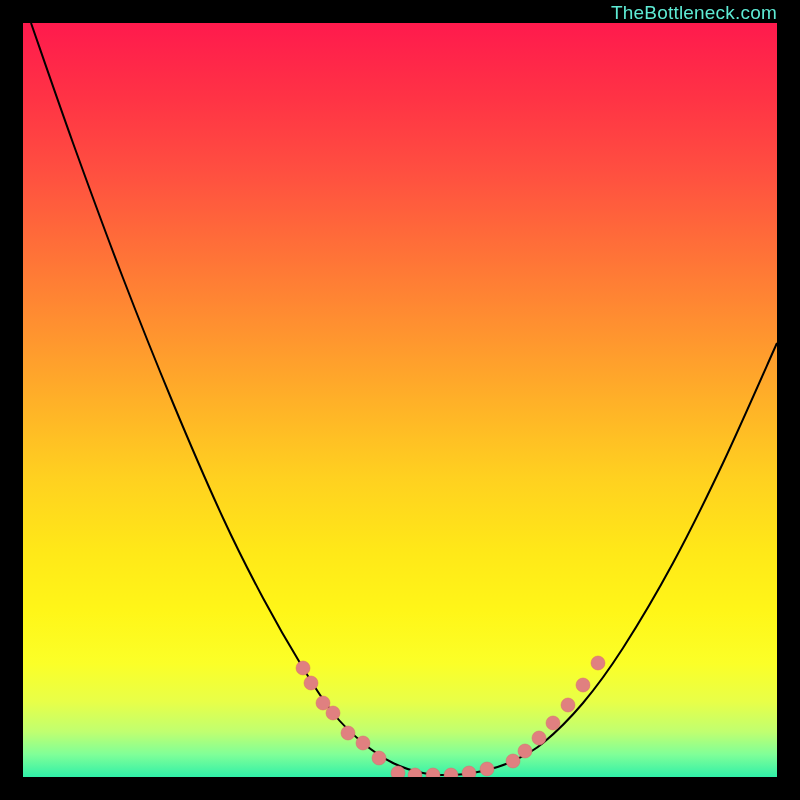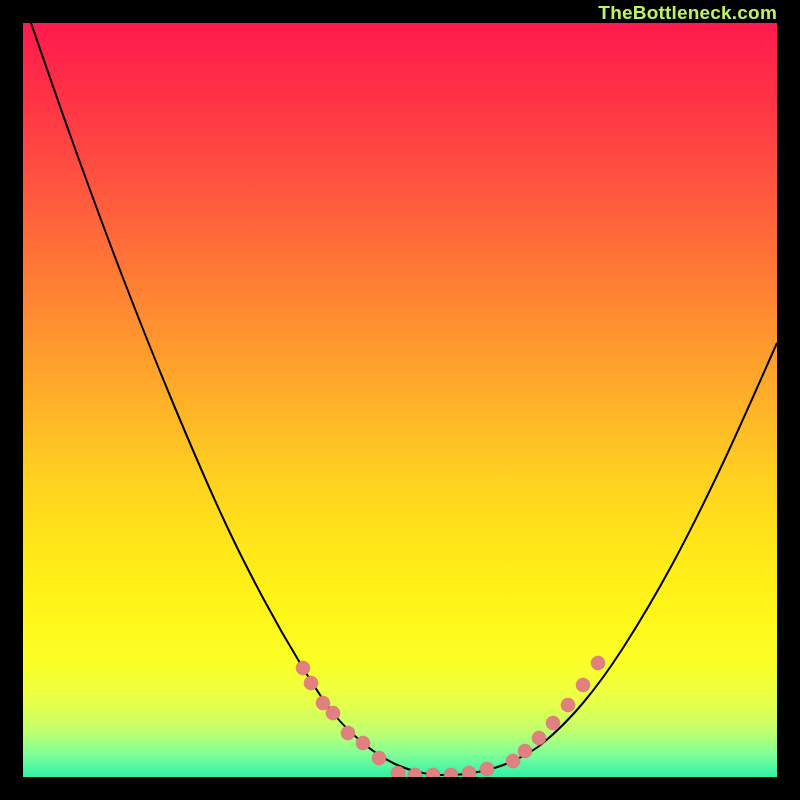--- a/index.html
+++ b/index.html
@@ -39,22 +39,22 @@
     top: 0;
     width: 754px;
     height: 754px;
   }
   .watermark {
     position: absolute;
     top: 2px;
     right: 23px;
     font-family: Arial, Helvetica, sans-serif;
     font-size: 19px;
-    font-weight: 700;
-    color: #bef264;
+    font-weight: 400;
+    color: #5eead4;
     letter-spacing: 0.2px;
   }
 </style>
 </head>
 <body>
 
 <div class="frame">
   <div class="plot-area">
     <svg class="gradient" viewBox="0 0 754 754" preserveAspectRatio="none">
       <defs>

